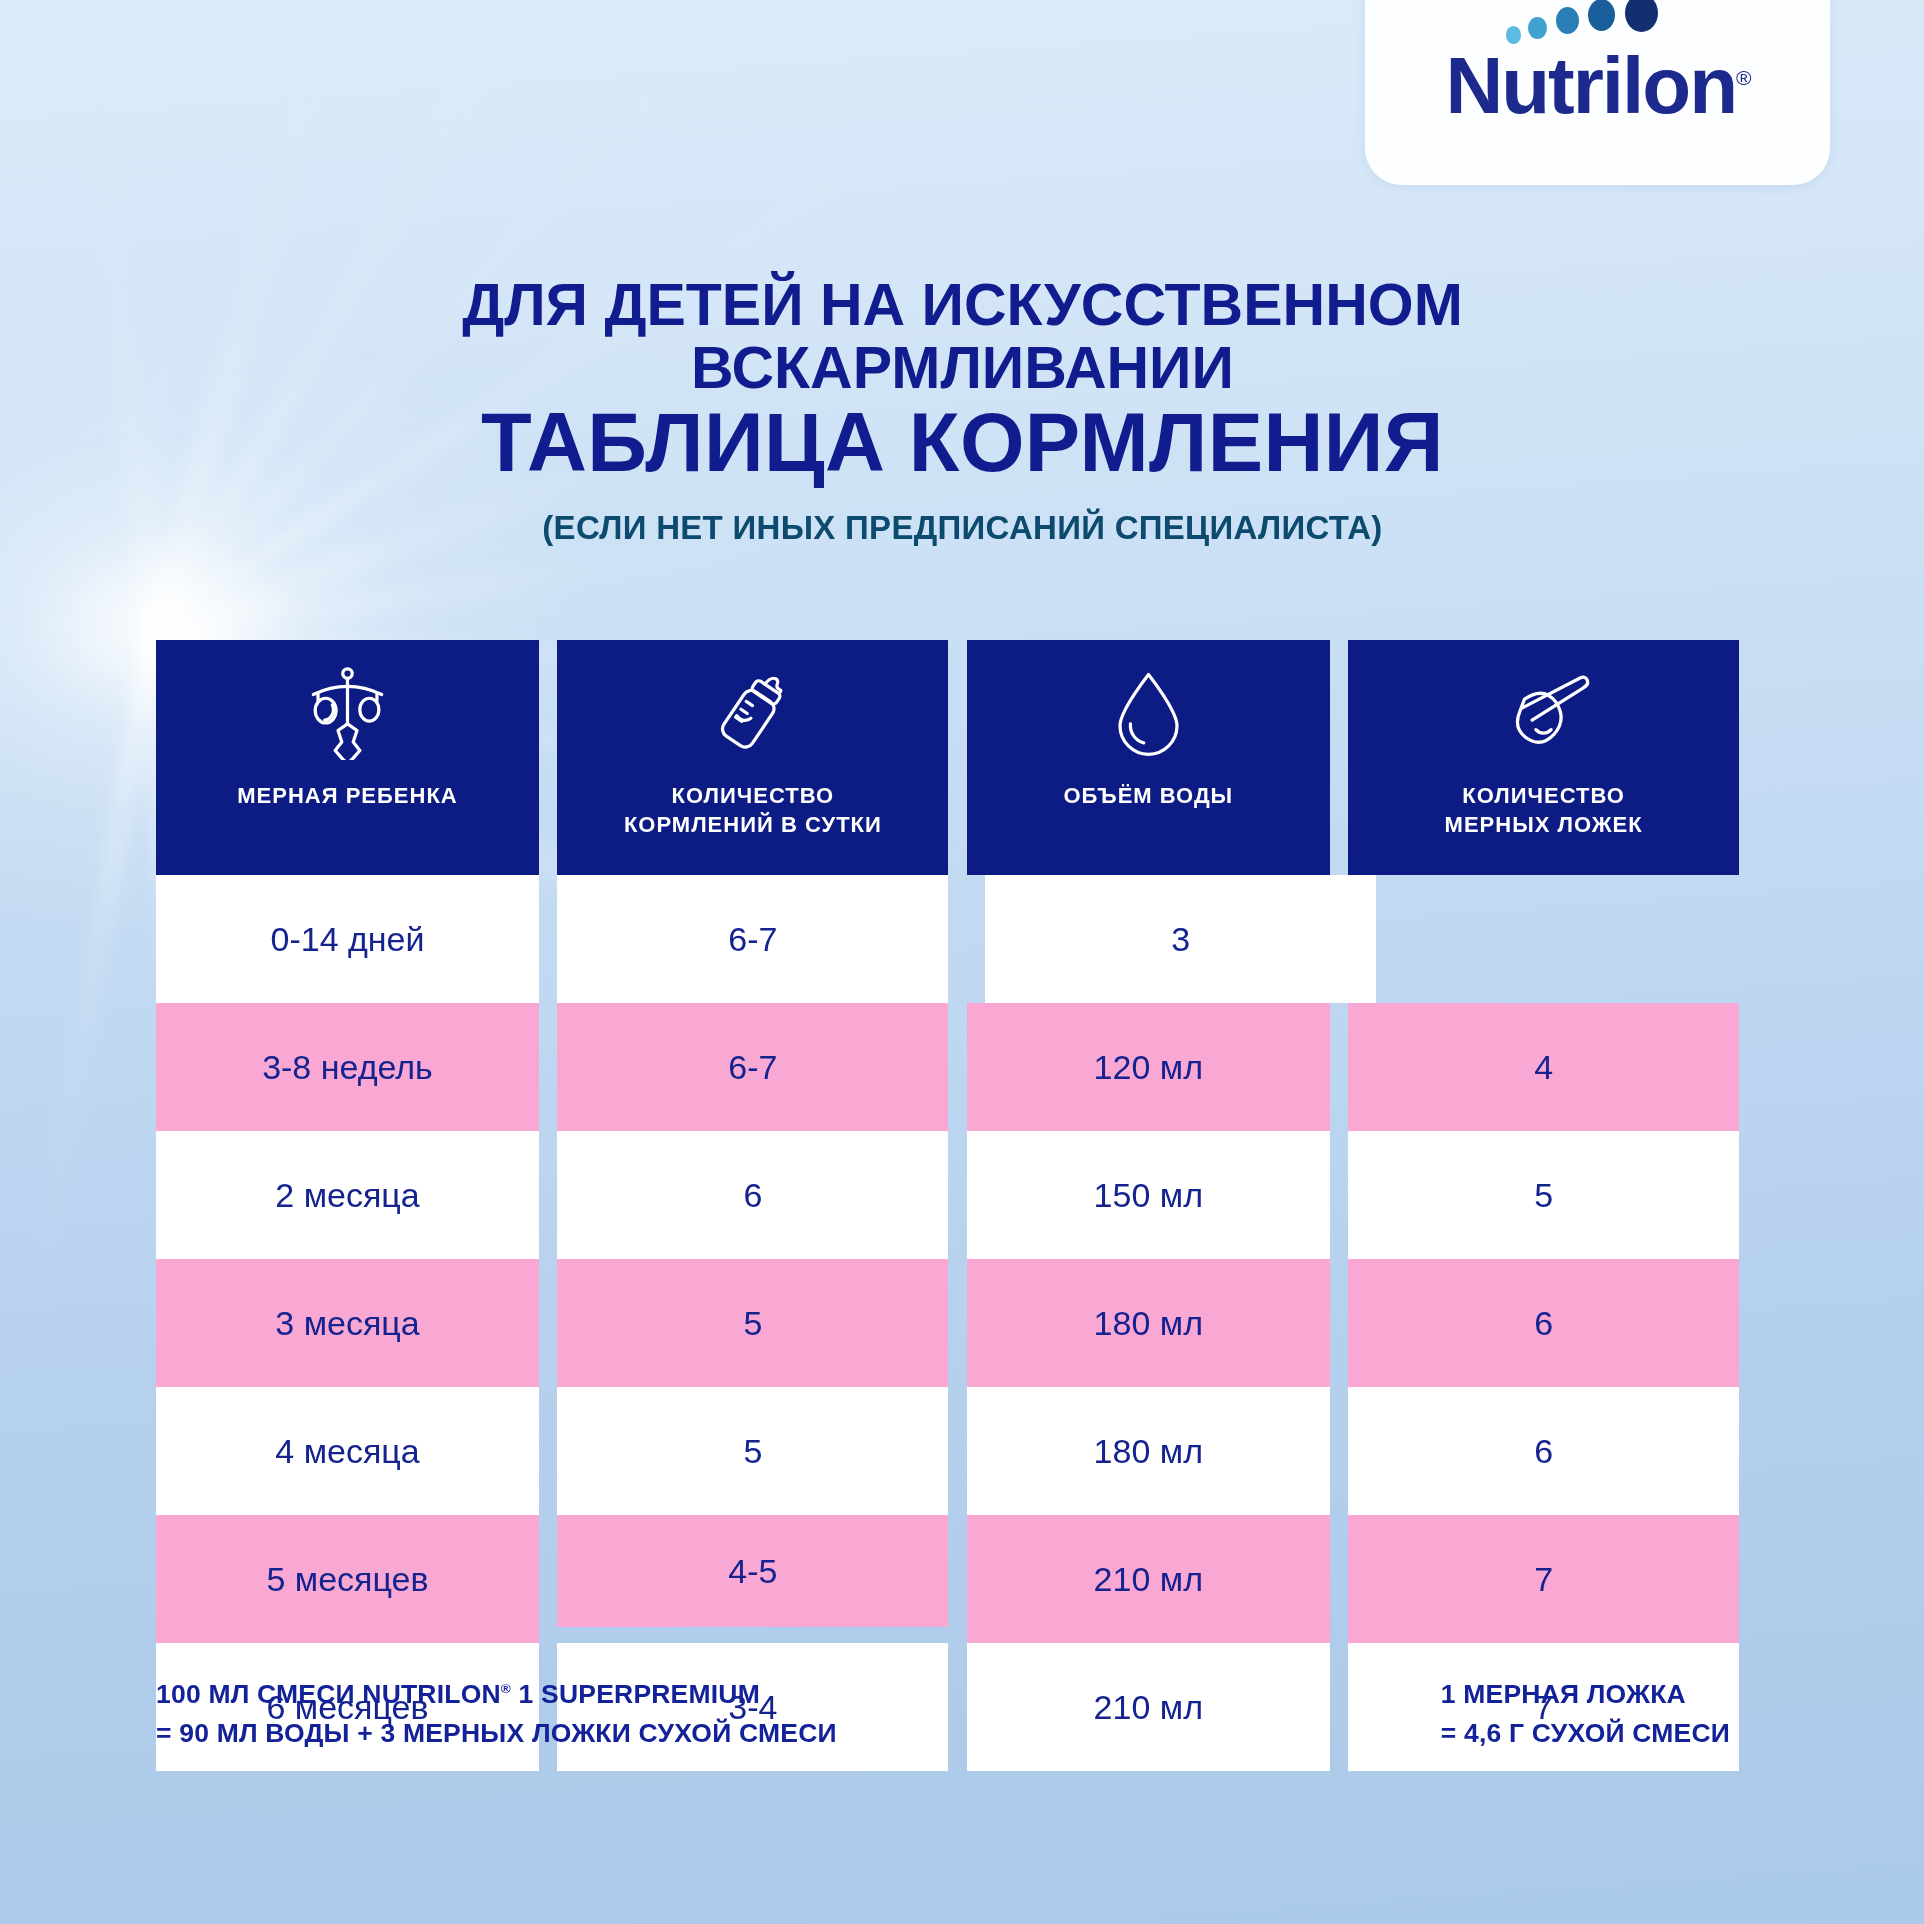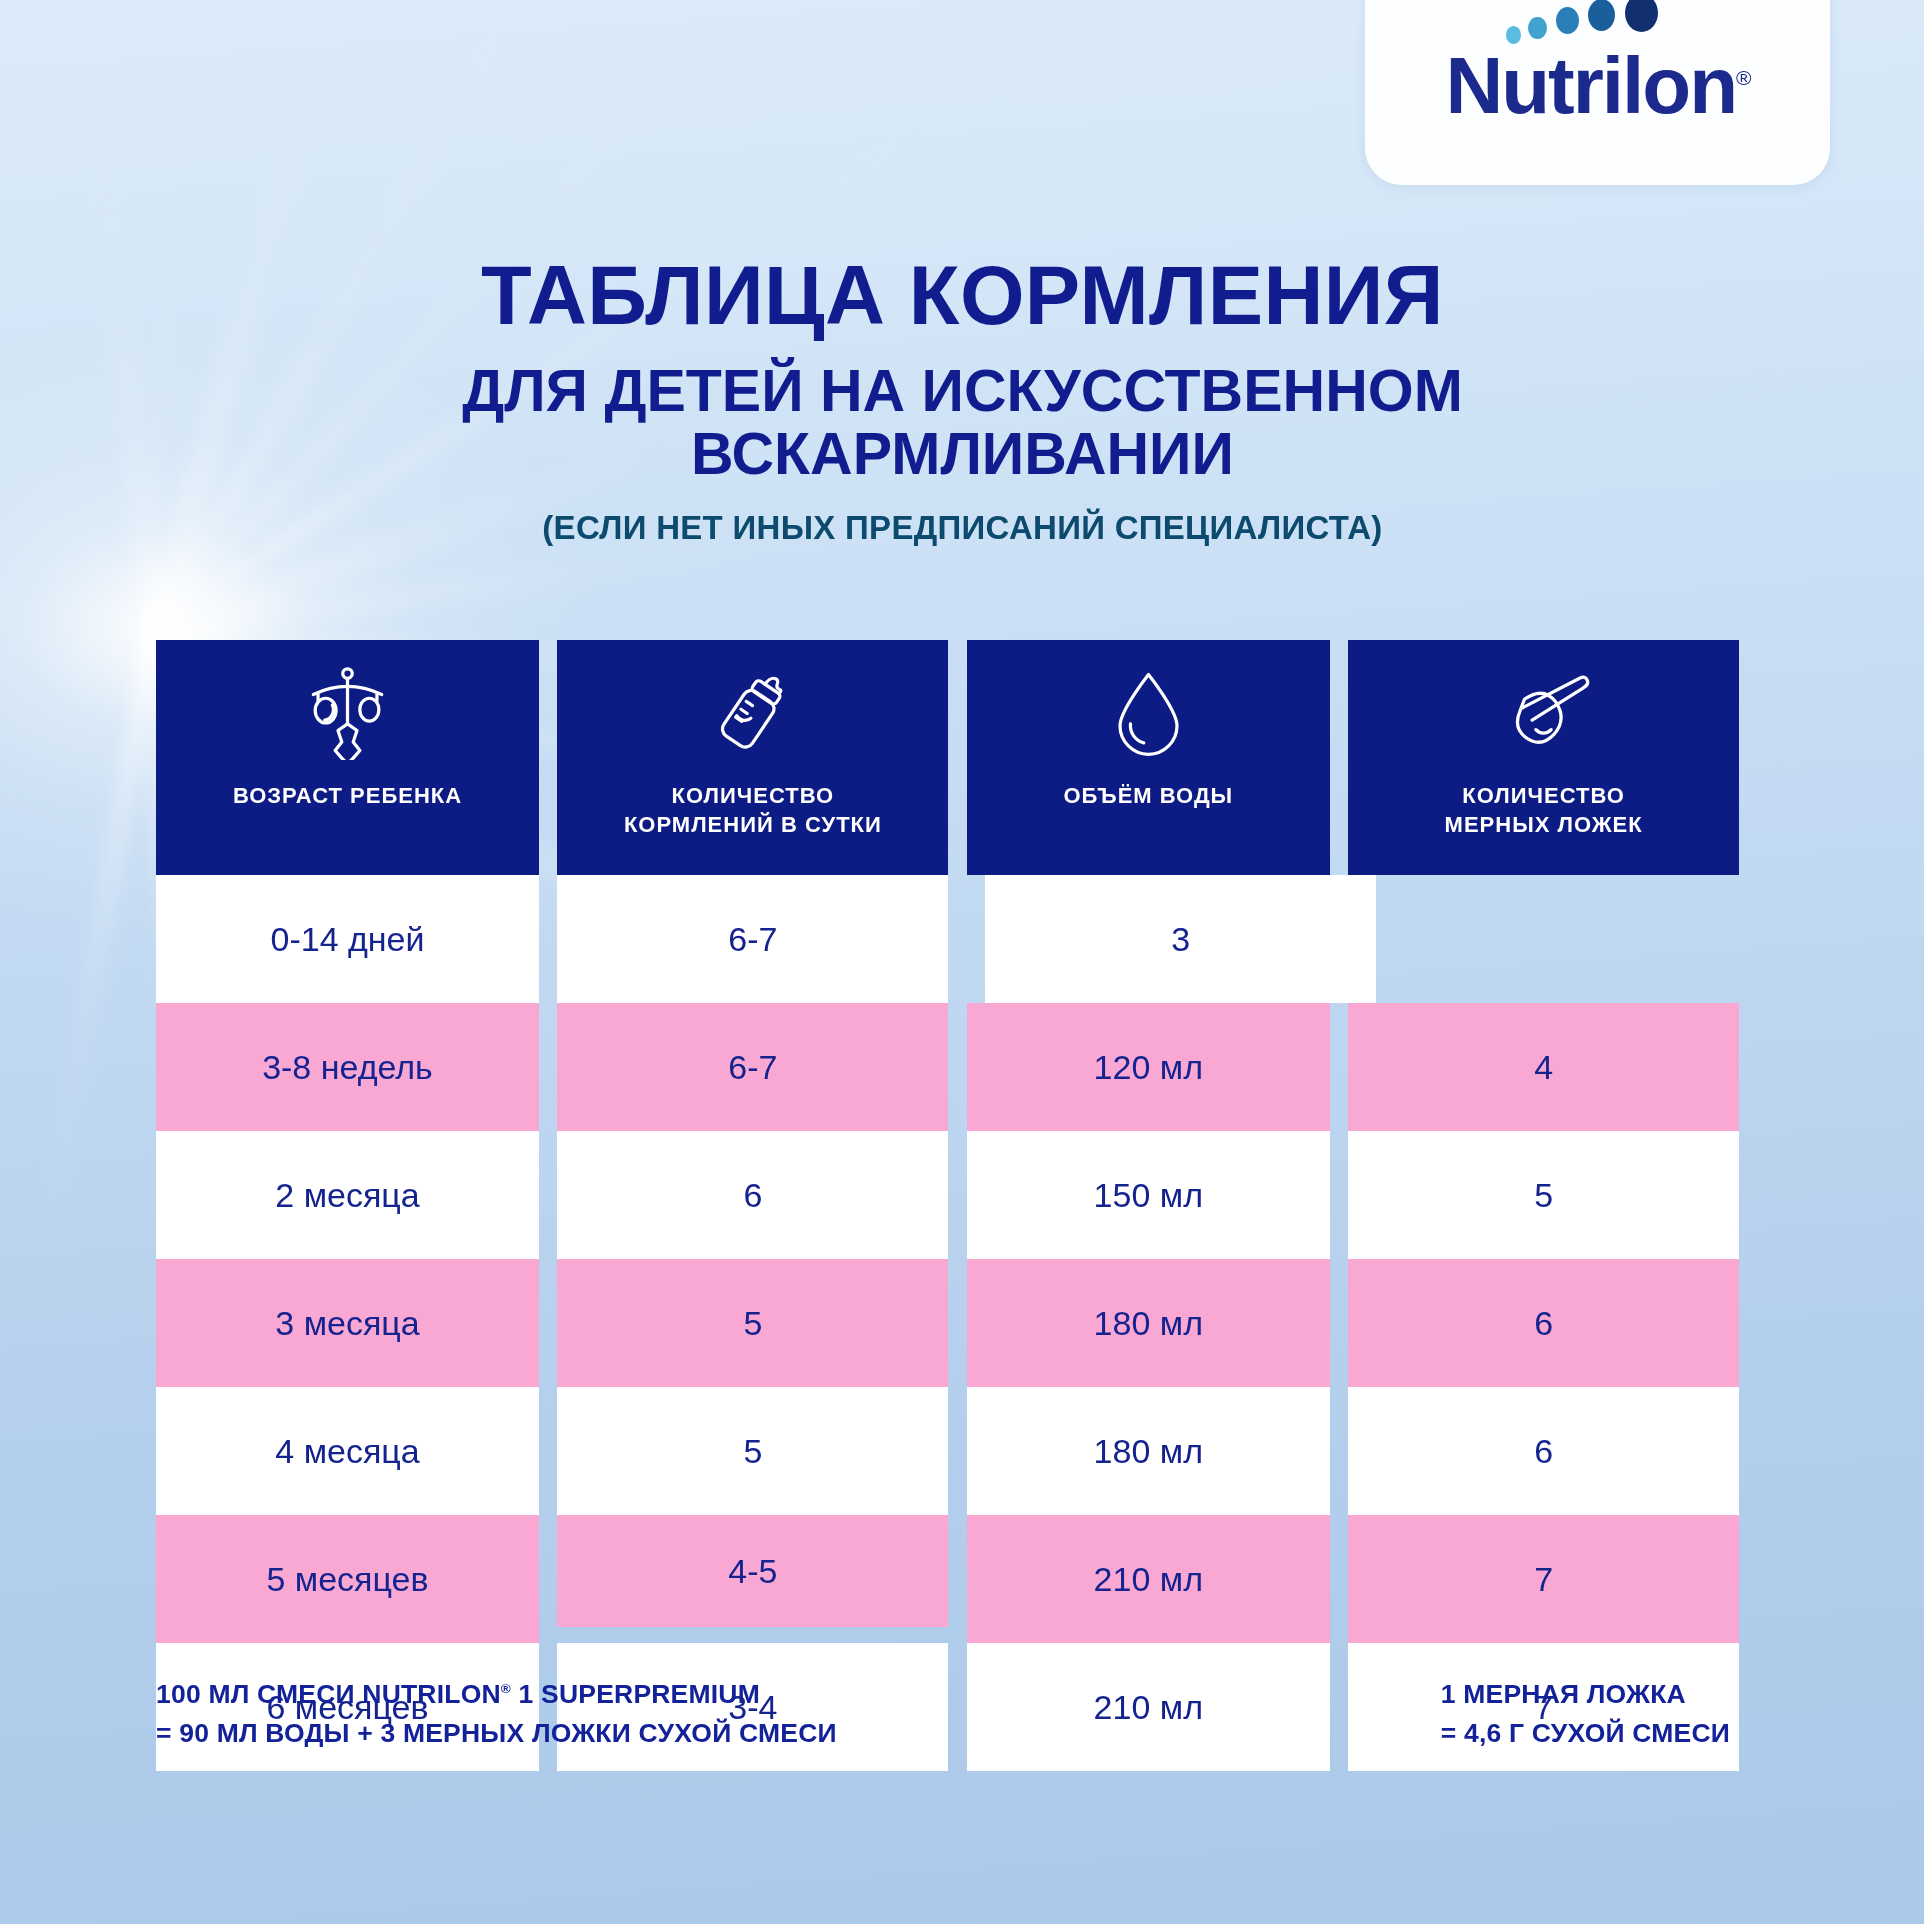--- a/index.html
+++ b/index.html
@@ -101,43 +101,43 @@
         <i style="left: 51px; top: 22.5px; width: 19px; height: 22.5px; background: rgb(65, 162, 207);"></i>
         <i style="left: 79px; top: 13px; width: 23px; height: 27px; background: rgb(42, 127, 184);"></i>
         <i style="left: 111px; top: 4.8px; width: 27px; height: 32px; background: rgb(26, 94, 155);"></i>
         <i style="left: 148px; top: 0px; width: 33px; height: 38px; background: rgb(18, 48, 111);"></i>
       </div>
     <div id="logo-word"><span>Nutrilon</span><sup>®</sup></div>
   </div>
 </div>
 
 <div id="title-wrap">
+  <div id="h2">ДЛЯ ДЕТЕЙ НА ИСКУССТВЕННОМ ВСКАРМЛИВАНИИ</div>
   <div id="h1">ТАБЛИЦА КОРМЛЕНИЯ</div>
-  <div id="h2">ДЛЯ ДЕТЕЙ НА ИСКУССТВЕННОМ ВСКАРМЛИВАНИИ</div>
   <div id="h3">(ЕСЛИ НЕТ ИНЫХ ПРЕДПИСАНИЙ СПЕЦИАЛИСТА)</div>
 </div>
 
 <div id="table">
   <div class="trow" id="thead">
       <div class="cell c0 hcell">
         <div class="hicon">
           <svg width="95" height="95" viewBox="0 0 100 100" fill="none" stroke="#ffffff" stroke-width="3.4" stroke-linecap="round" stroke-linejoin="round">
       <circle cx="50" cy="9" r="5"></circle>
       <path d="M50 14 V62"></path>
       <path d="M14 31 Q50 14 86 31"></path>
       <path d="M19 31 V38"></path>
             <path d="M81 31 V38"></path>
       <ellipse cx="27" cy="48" rx="11" ry="13"></ellipse>
       <path d="M34 42 a10 11 0 0 1 -8 16"></path>
       <ellipse cx="73" cy="47" rx="10" ry="12"></ellipse>
       <path d="M50 62 l-10 7 l4 12 l-7 9 l7 8 l6 6 l6 -6 l7 -8 l-7 -9 l4 -12 z"></path>
     </svg>
         </div>
         <div class="hlabel">
-          <div>ВОЗРАСТ РЕБЕНКА</div>
+          <div>МЕРНАЯ РЕБЕНКА</div>
         </div>
       </div>
       <div class="gap"></div>
       <div class="cell c1 hcell">
         <div class="hicon">
           <svg width="95" height="95" viewBox="0 0 100 100" fill="none" stroke="#ffffff" stroke-width="3.4" stroke-linecap="round" stroke-linejoin="round">
       <g transform="rotate(34 50 50)">
         <rect x="32" y="30" width="36" height="56" rx="9"></rect>
         <rect x="35" y="18" width="30" height="13" rx="4"></rect>
         <path d="M44 18 q1 -10 6 -11 q4 -1 5 4 q1 4 5 3 q3 -1 2 4"></path>

